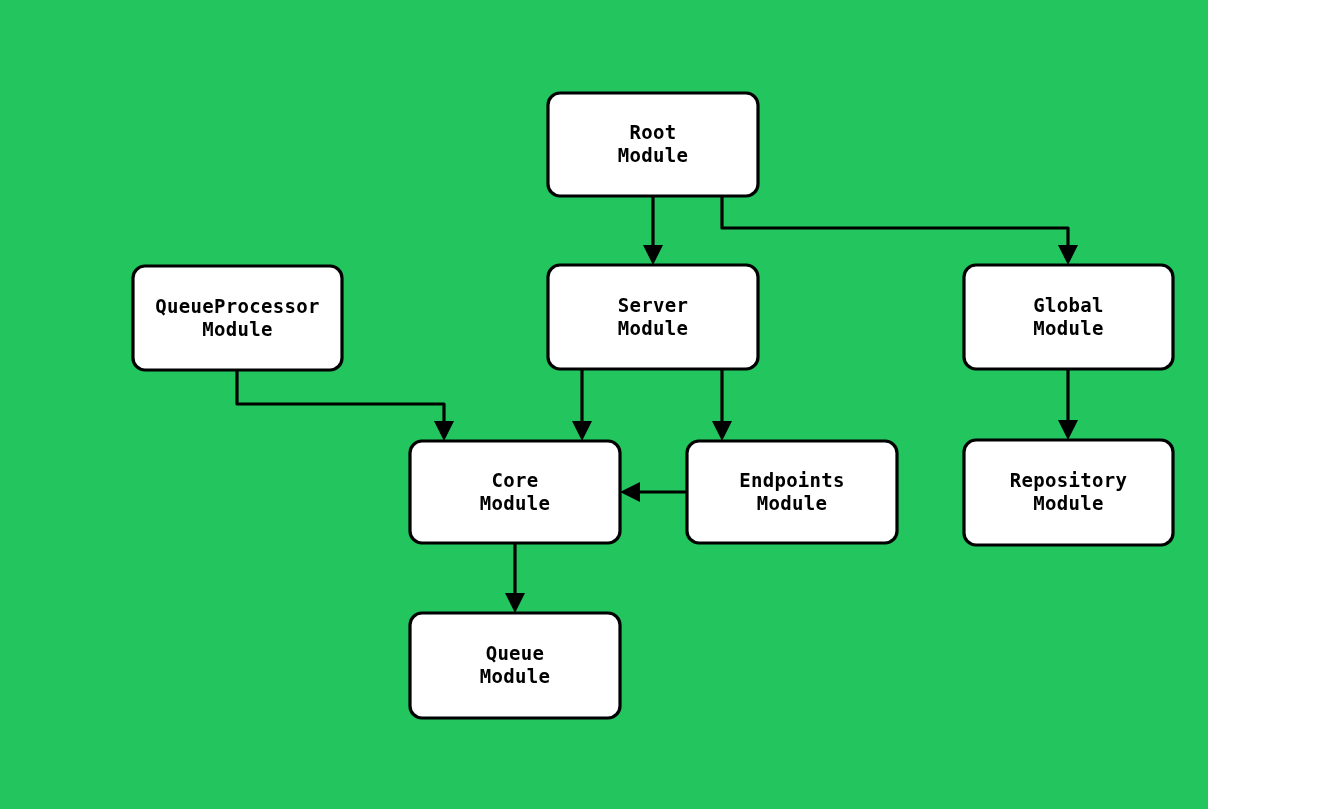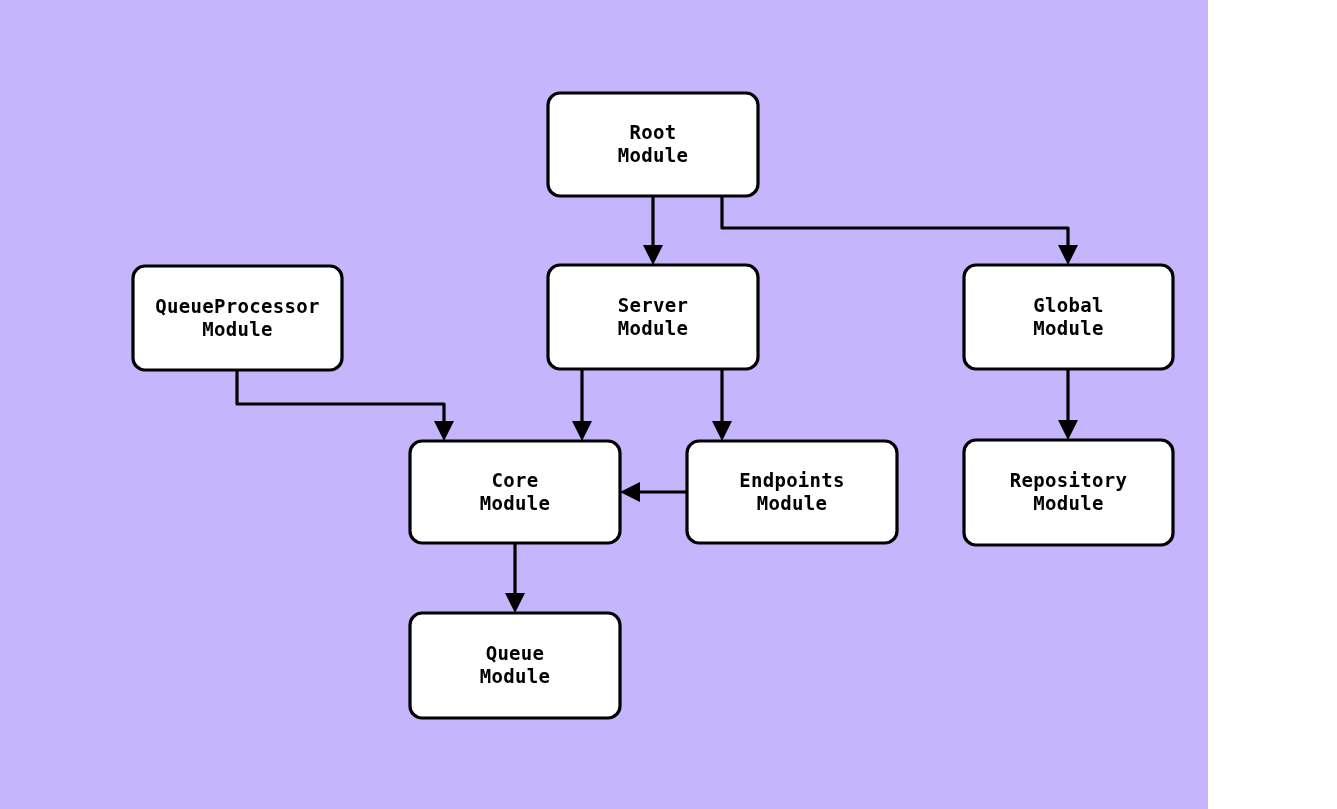--- a/index.html
+++ b/index.html
@@ -11,21 +11,21 @@
   body {
     width: 1337px;
     height: 809px;
     font-family: "DejaVu Sans Mono", "Liberation Mono", monospace;
     overflow: hidden;
   }
   #diagram-root {
     position: relative;
     width: 1208px;
     height: 809px;
-    background: #c4b5fd;
+    background: #22c55e;
   }
   svg#diagram-canvas {
     display: block;
     width: 1337px;
     height: 809px;
   }
   .node-box {
     fill: #ffffff;
     stroke: #000000;
     stroke-width: 3.2;

